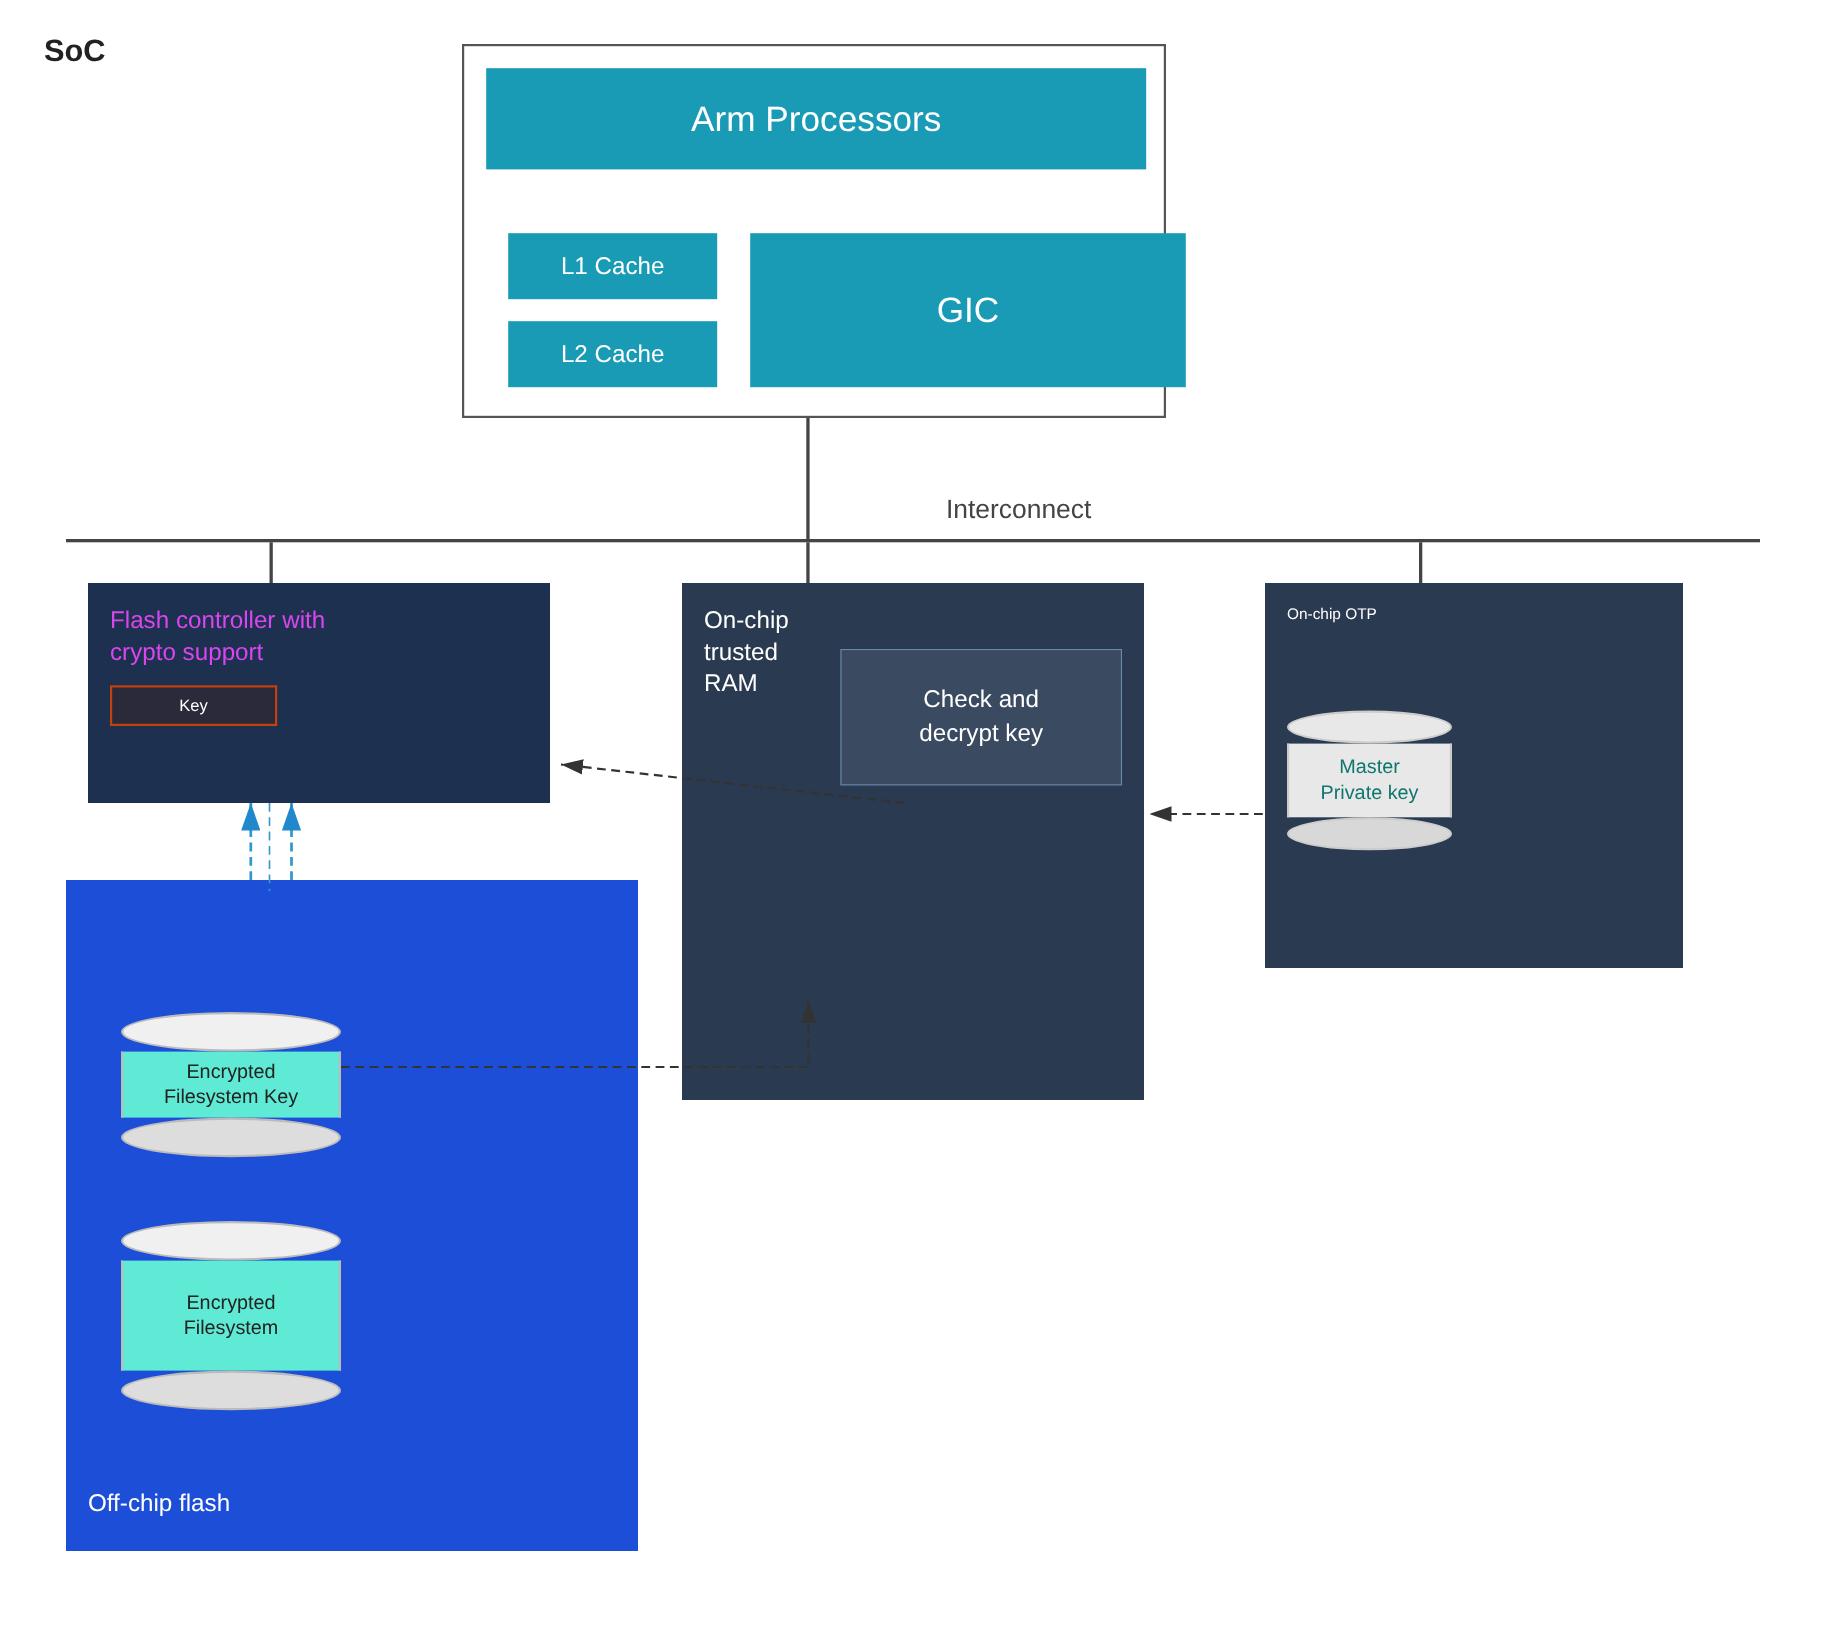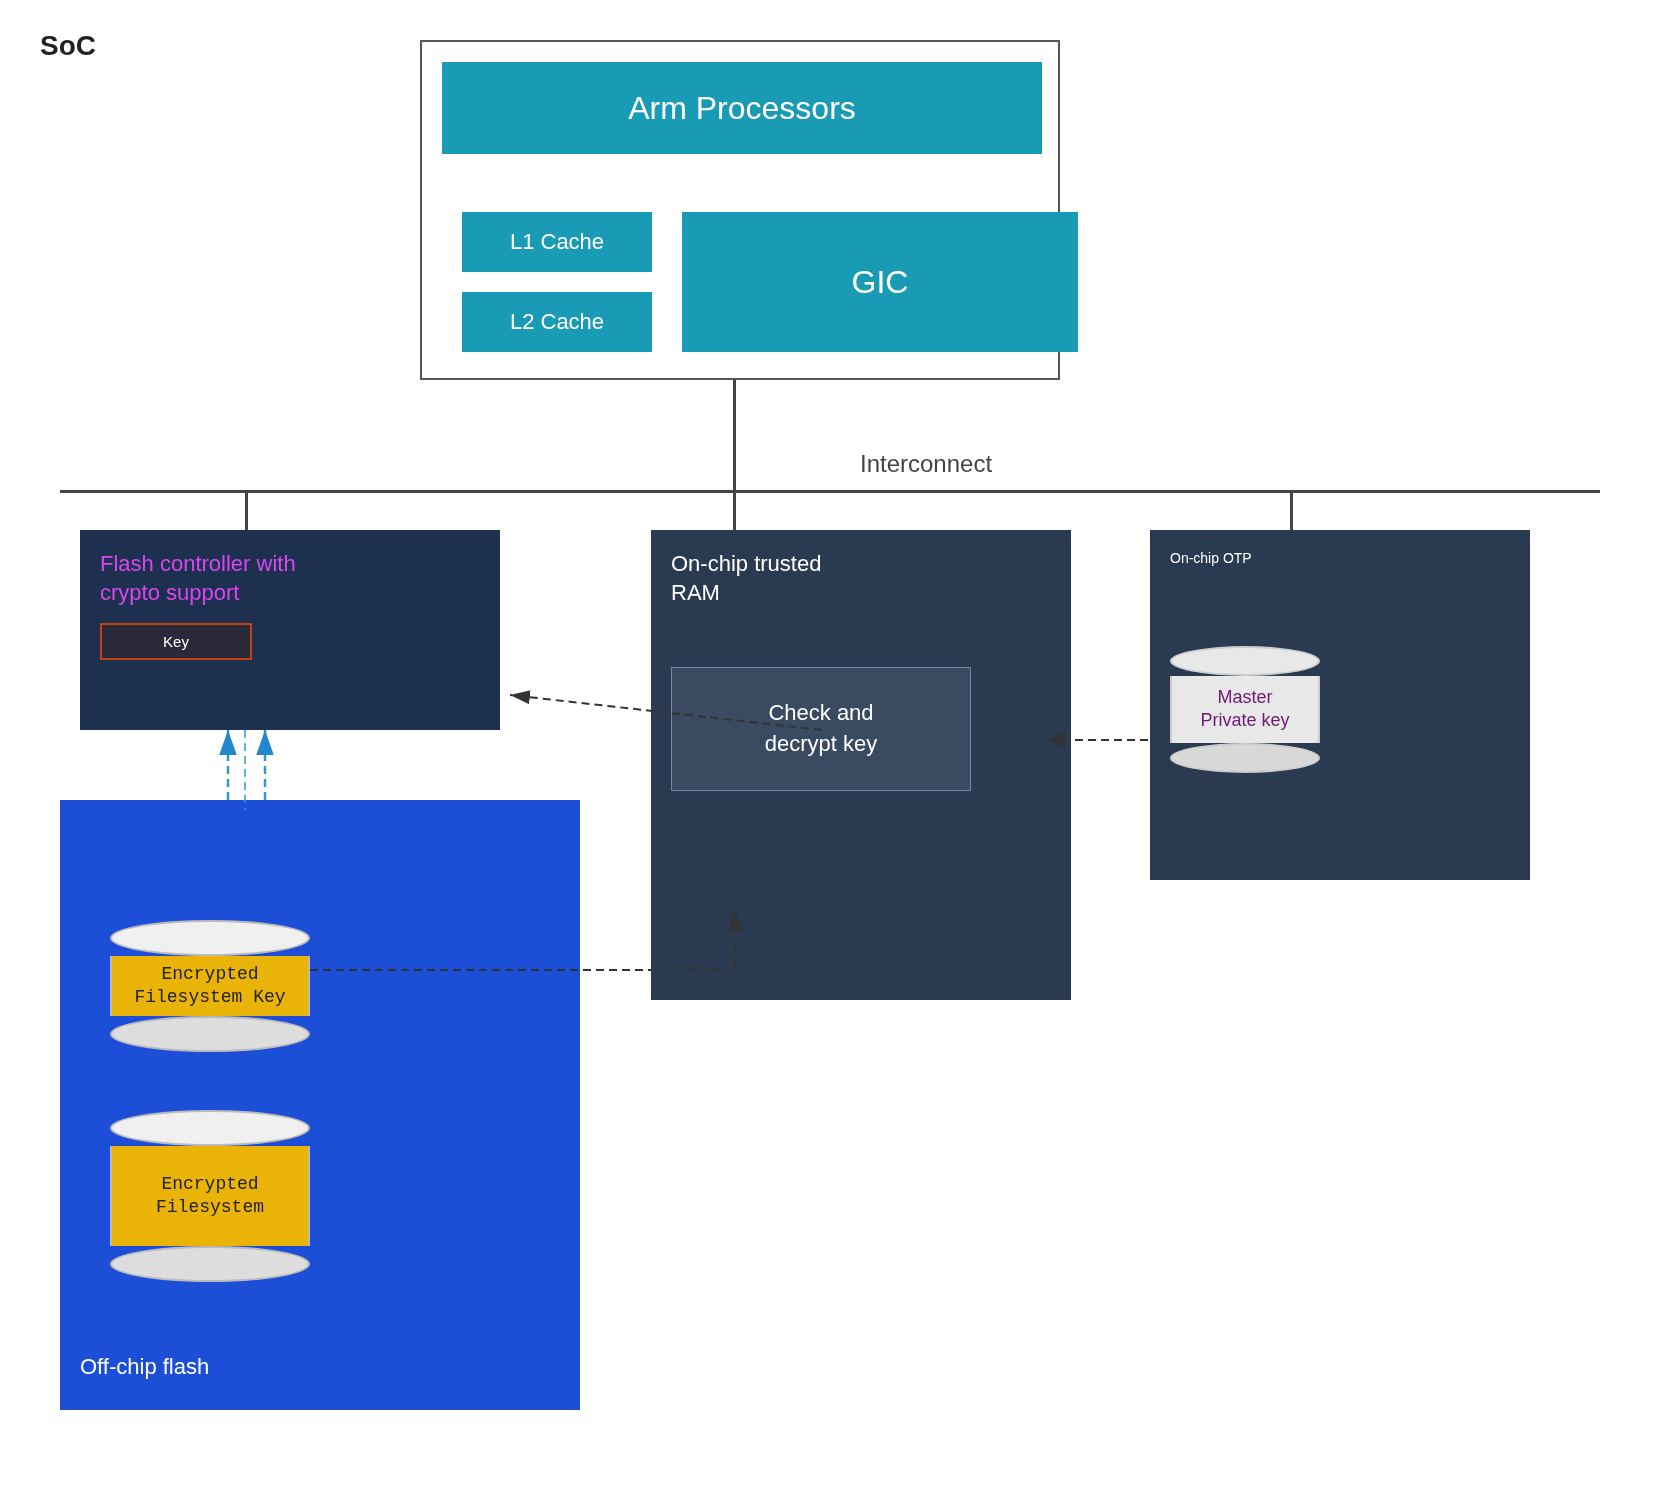--- a/index.html
+++ b/index.html
@@ -204,24 +204,22 @@
 
     
     .trusted-ram {
       position: absolute;
       top: 530px;
       left: 620px;
       width: 420px;
       height: 470px;
       background: #2a3a50;
       display: flex;
-      flex-direction: column;
       align-items: flex-start;
       padding: 20px;
-      margin-left: 31px;
     }
 
     .trusted-ram-label {
       color: #fff;
       font-size: 22px;
       line-height: 1.3;
       margin-bottom: 20px;
     }
 
     
@@ -279,21 +277,21 @@
     .cylinder-bottom {
       width: 150px;
       height: 30px;
       background: #d8d8d8;
       border-radius: 50%;
       border: 2px solid #ccc;
     }
 
     .cylinder-label {
       font-size: 18px;
-      color: #701a75;
+      color: #0f766e;
       text-align: center;
       line-height: 1.3;
     }
 
     
     .offchip-flash {
       position: absolute;
       top: 800px;
       left: 60px;
       width: 520px;
@@ -316,28 +314,27 @@
     .cylinder-white-top {
       width: 200px;
       height: 36px;
       background: #f0f0f0;
       border-radius: 50%;
       border: 2px solid #bbb;
     }
 
     .cylinder-white-body {
       width: 200px;
-      background: #eab308;
+      background: #5eead4;
       border-left: 2px solid #bbb;
       border-right: 2px solid #bbb;
       min-height: 60px;
       display: flex;
       align-items: center;
       justify-content: center;
-      font-family: Liberation Mono, monospace;
     }
 
     .cylinder-white-bottom {
       width: 200px;
       height: 36px;
       background: #ddd;
       border-radius: 50%;
       border: 2px solid #bbb;
     }
 

